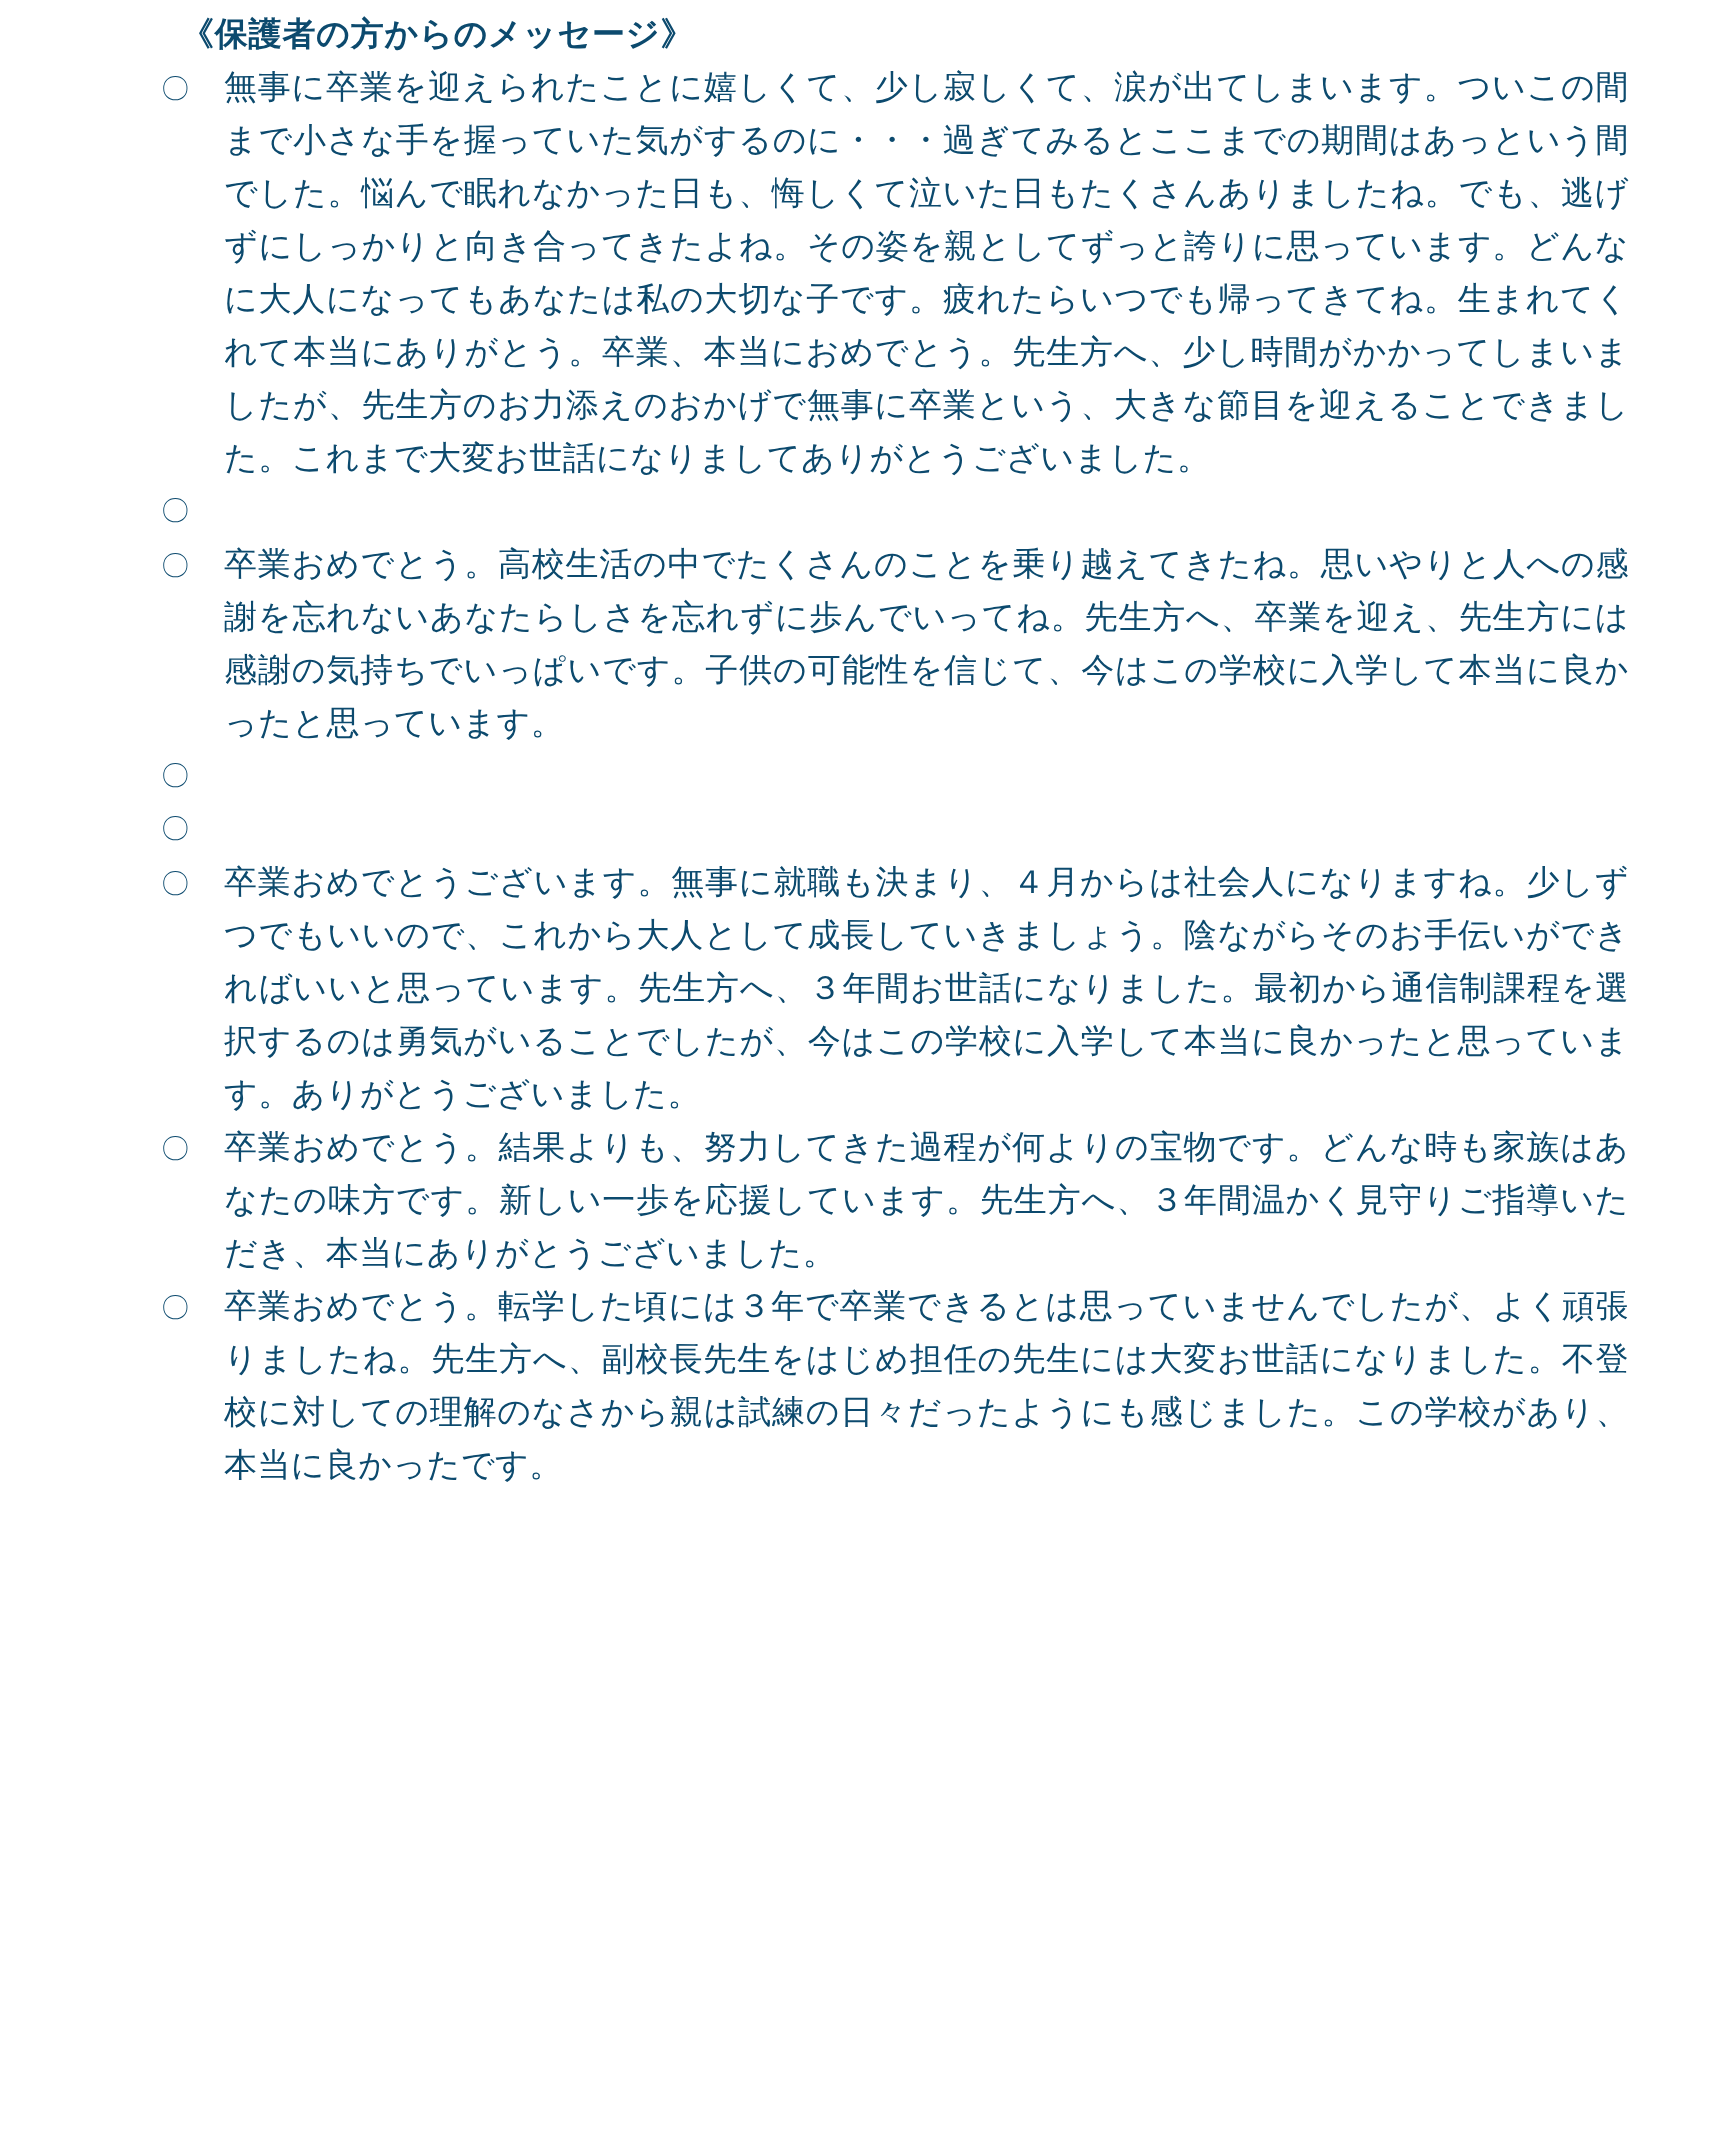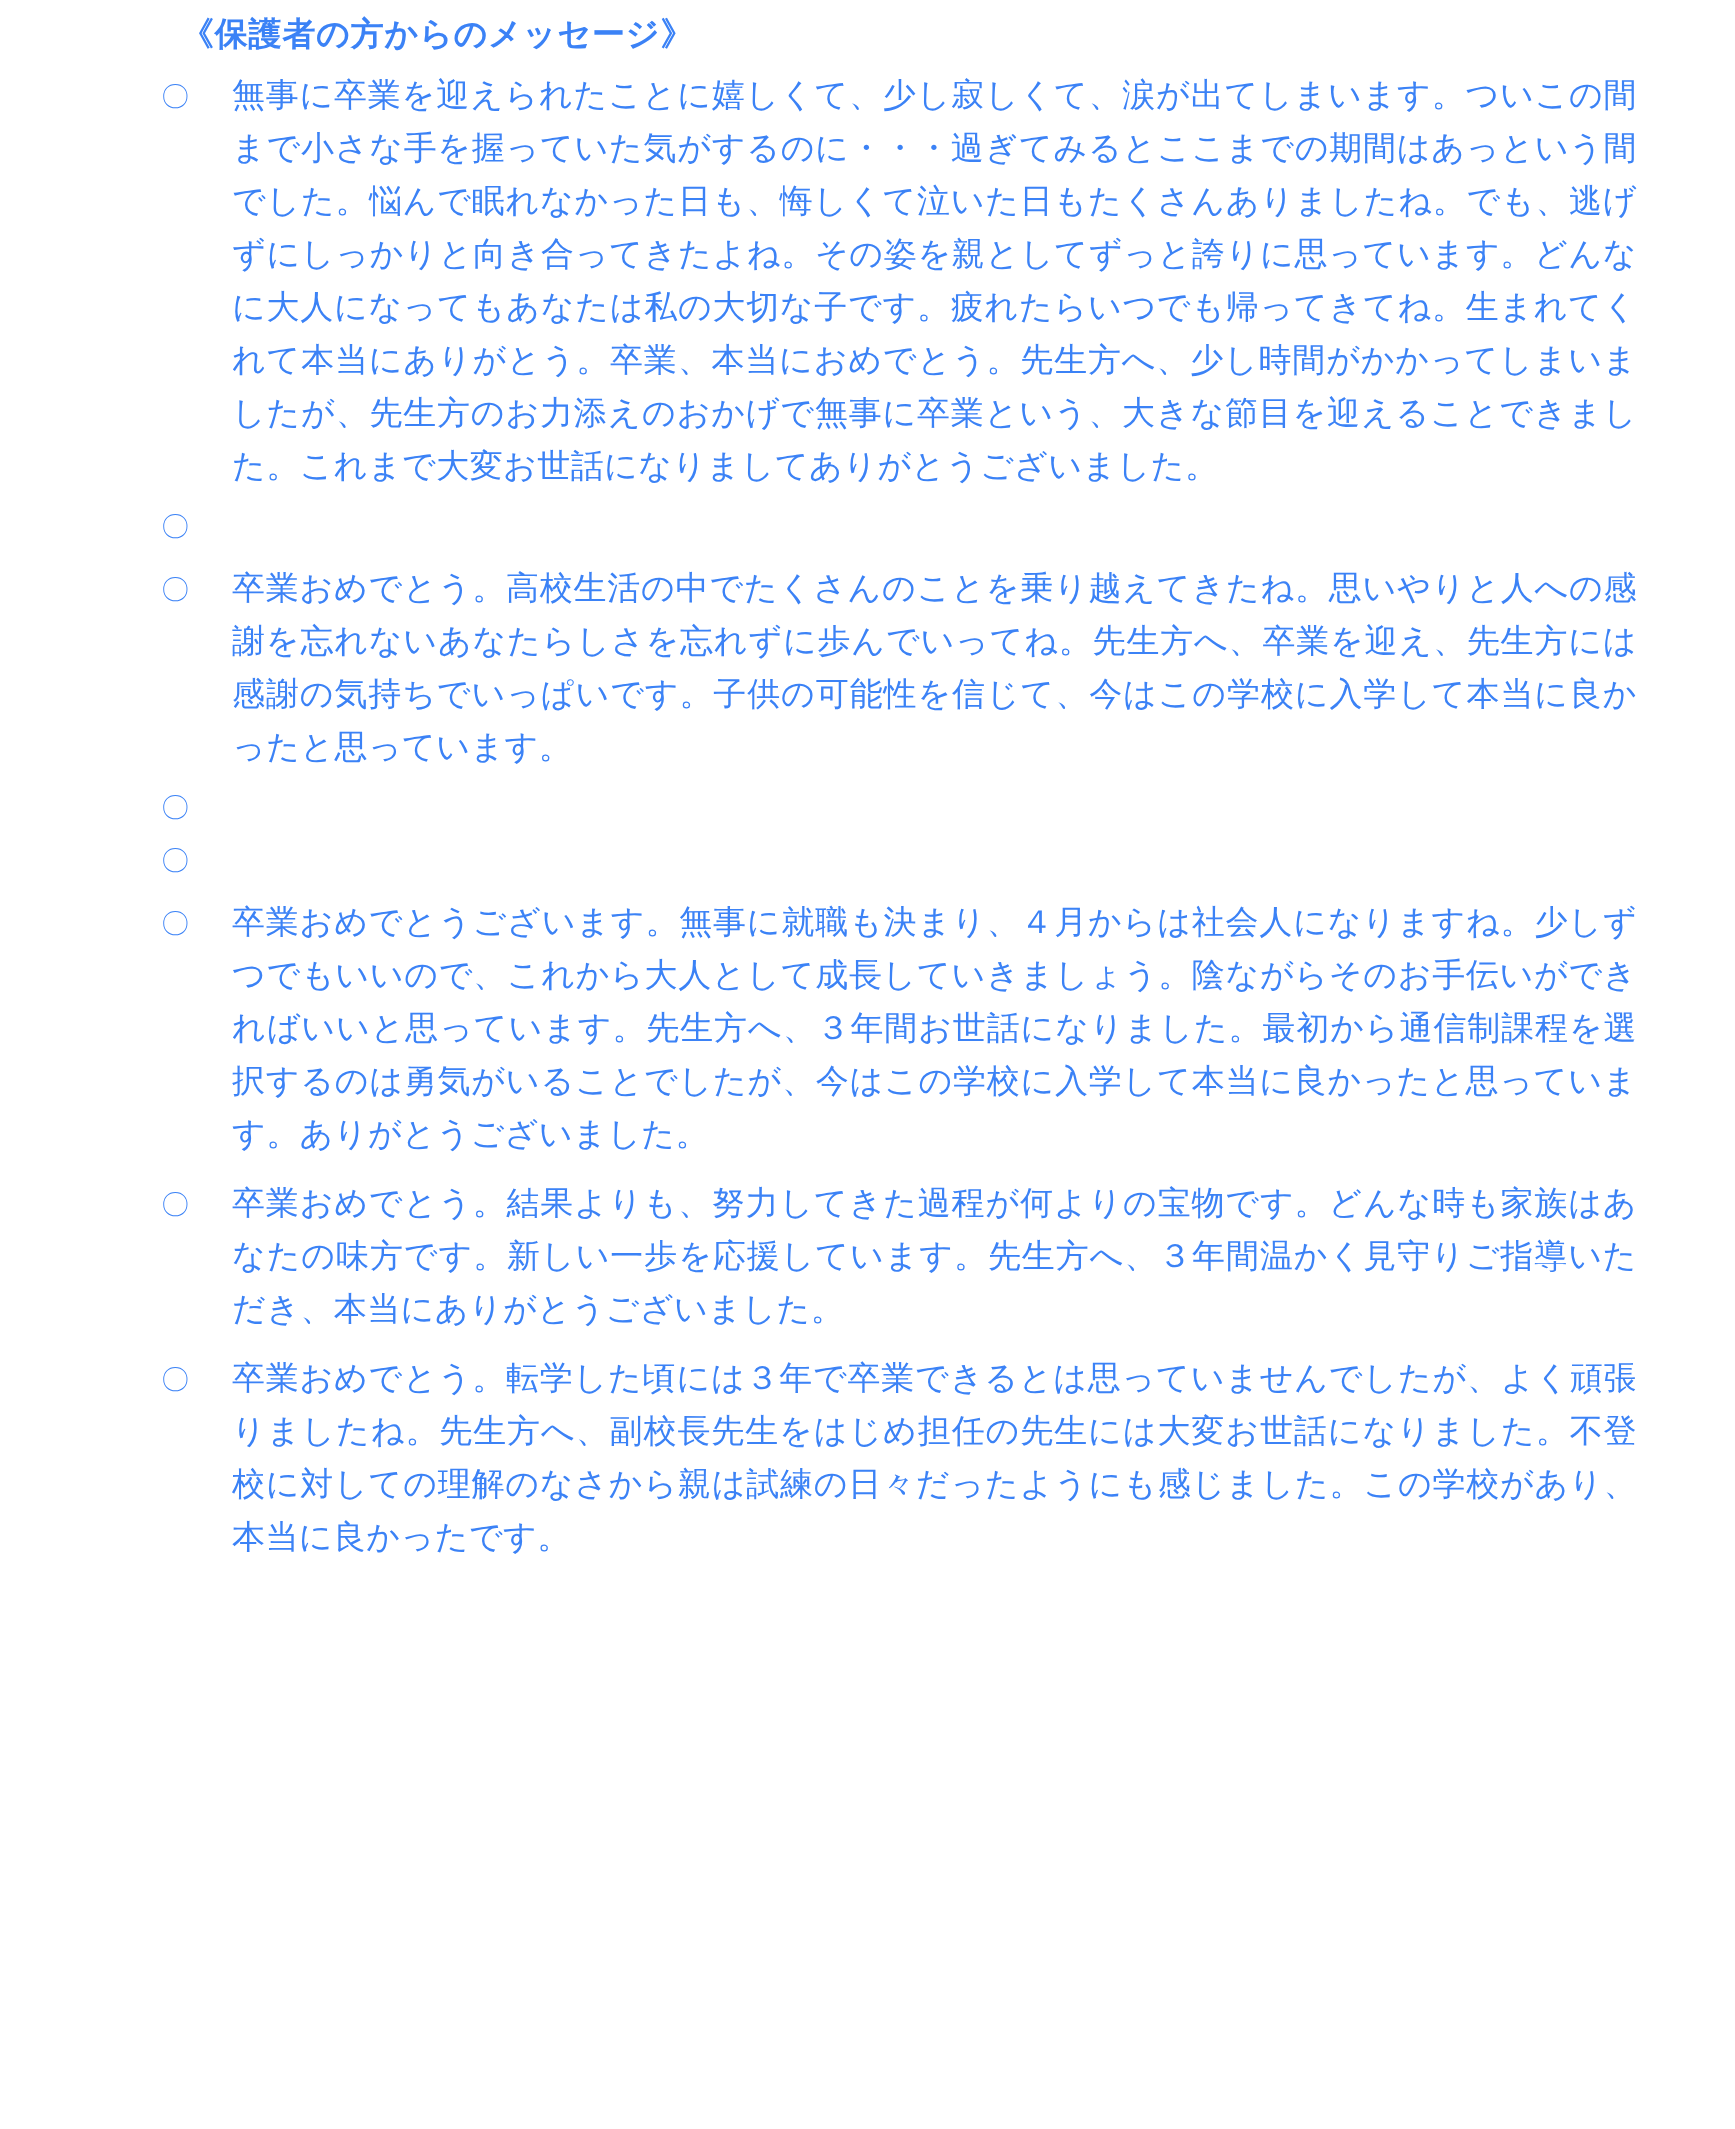--- a/index.html
+++ b/index.html
@@ -7,21 +7,21 @@
       padding: 0;
       background: #ffffff;
     }
     .page {
       position: relative;
       width: 1735px;
       height: 2129px;
       box-sizing: border-box;
       padding-top: 6.5px;
       background: #ffffff;
-      color: #3b82f6;
+      color: #0c4a6e;
       font-family: "Liberation Sans", "DejaVu Sans", sans-serif;
       font-size: 33px;
       line-height: 53px;
       overflow: hidden;
     }
     .title {
       margin: 0 0 0 181px;
       font-size: 33px;
       font-weight: bold;
       line-height: 53px;
@@ -34,21 +34,21 @@
       display: flex;
       align-items: baseline;
     }
     .marker {
       flex: none;
       width: 63px;
       font-size: 28px;
       line-height: 53px;
     }
     .text {
-      margin: 8px;
+      margin: 0;
       width: 1405px;
       text-align: justify;
       letter-spacing: 0.4px;
     }
   </style>
 </head>
 <body>
 
 <div class="page">
   <h1 class="title">《保護者の方からのメッセージ》</h1>

